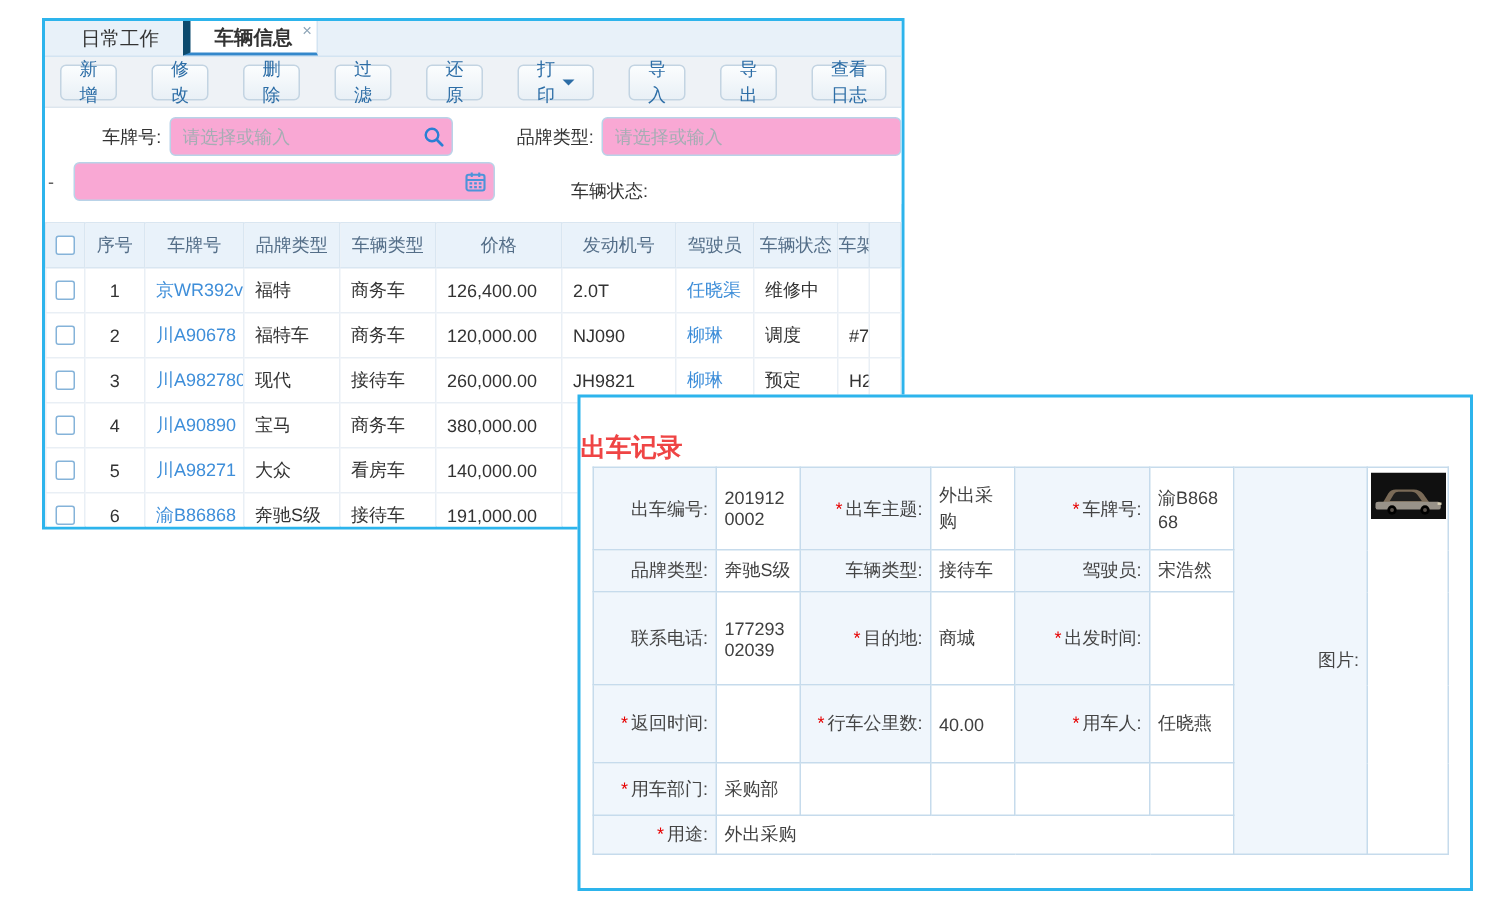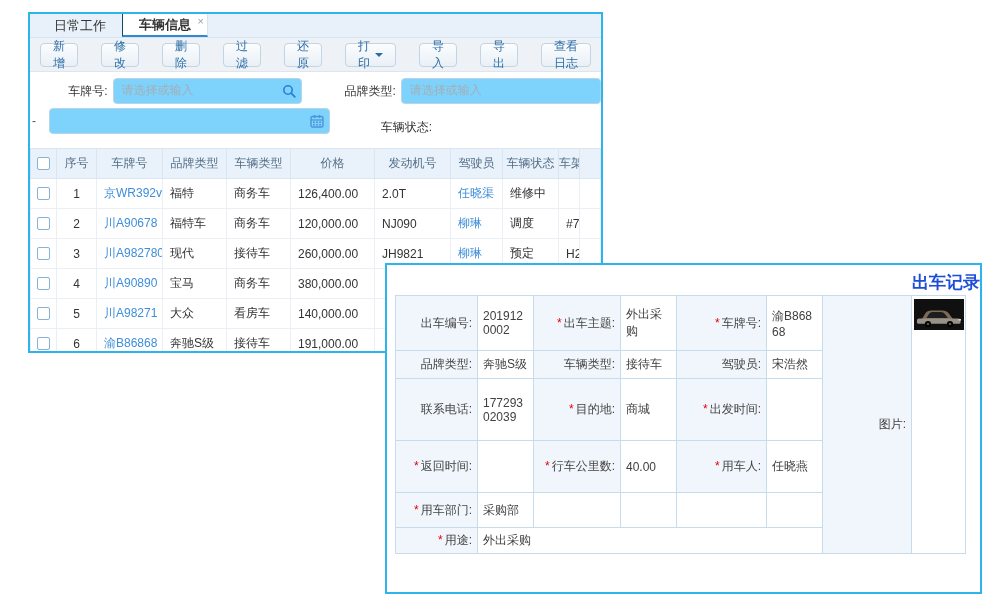--- a/index.html
+++ b/index.html
@@ -9,21 +9,21 @@
 
   .window { position:absolute; background:#fff; border:2px solid #2db4ec; overflow:hidden; }
   .back-window { left:28px; top:12px; width:575px; height:341px; }
   .dialog { left:385px; top:263px; width:597px; height:331px; z-index:5; }
 
   
   .tabbar { height:24px; background:#e8f1f9; border-bottom:1px solid #d3e4f2;
     display:flex; align-items:stretch; padding-left:8px; }
   .tab { padding:0 16px; display:flex; align-items:center; font-size:13px; color:#333;
     position:relative; cursor:pointer; }
-  .tab.active { background:#fff; border-left:1px solid #0c4a6e; border-right:1px solid #d3e4f2;
+  .tab.active { background:#fff; border-left:5px solid #0c4a6e; border-right:1px solid #d3e4f2;
     border-bottom:2px solid #3488cb; font-weight:bold; }
   .tab .close { position:absolute; top:2px; right:3px; font-size:11px; font-weight:normal;
     color:#8fa6b8; line-height:11px; }
 
   
   .toolbar { height:34px; background:#eef2f6; border-bottom:1px solid #dde6ee;
     display:flex; align-items:center; gap:23px; padding:0 10px; }
   .tbtn { height:24px; padding:0 12px; font-size:12px; color:#2c6da6; cursor:pointer;
     background:linear-gradient(#fbfdfe,#e9f0f6); border:1px solid #c3d4e2; border-radius:4px;
     display:inline-flex; align-items:center; gap:5px; font-family:inherit; }
@@ -33,21 +33,21 @@
   
   .filters { background:#fff; padding-top:4px; }
   .frow { height:30px; display:flex; align-items:center; }
   .flabel { display:inline-block; text-align:right; color:#333; }
   .l-plate { width:86px; }
   .l-brand { width:82px; margin-left:20px; }
   .l-status { width:82px; margin-left:20px;margin-top:13px; }
   .inputwrap { position:relative; display:inline-block; margin-left:5px; }
   .inputwrap input { height:26px; border:1px solid #b9d3e8; border-radius:4px;
     padding:0 24px 0 8px; font-size:12px; color:#333; outline:none; width:100%;
-    font-family:Liberation Mono, monospace; background:#7dd3fc; }
+    font-family:Liberation Serif, serif; background:#f9a8d4; }
   .inputwrap input::placeholder { color:#a6adb4; }
   .w-plate { width:210px; }
   .w-brand { width:222px; }
   .w-date { width:281px; }
   .field-icon { position:absolute; right:6px; top:6px; }
   .dash { width:12px; margin-left:2px; color:#555; }
   .selectbox { height:26px; width:222px; border:1px solid #b9d3e8; border-radius:4px;
     margin-left:5px; display:inline-flex; align-items:center; padding:0 8px; background:#fff; }
 
   
@@ -55,22 +55,22 @@
   table.grid th { background:#e9f2fa; color:#546e88; font-weight:normal; height:30px;
     border:1px solid #d9e6f1; font-size:12px; text-align:center; overflow:hidden; white-space:nowrap; }
   table.grid td { height:30px; border:1px solid #e9eff5; font-size:12px; color:#333;
     padding:0 7px; overflow:hidden; white-space:nowrap; background:#fff; }
   table.grid td.center { text-align:center; padding:0 2px; }
   table.grid td.link { color:#3e8ed9; cursor:pointer; }
   .cb { width:13px; height:13px; border:1px solid #85b3d9; border-radius:2px; background:#fff;
     margin:0 auto; cursor:pointer; }
 
   
-  .dlg-title { font-size:17px; font-weight:bold; text-align:right; color:#1d4ed8;
-    margin-top:7px; line-height:22px; }
+  .dlg-title { font-size:17px; font-weight:bold; text-align:left; color:#ef4444;
+    margin-top:23px; line-height:22px; }
   .section-bar { margin:9px 8px 0 8px; width:570px; background:#eaf3fb;
     border:1px solid #cfe2f2; color:#333; font-size:12px; padding:6px 10px; }
   table.form { margin:1px 8px 0 8px; border-collapse:collapse; table-layout:fixed;
     width:570px; font-size:12px; }
   table.form td { border:1px solid #c6dbec; padding:2px 5px; color:#404040; overflow:hidden; }
   table.form td.label { background:#f0f6fc; text-align:right; color:#444; }
   table.form td.value { background:#fff; text-align:left; word-break:break-all; }
   table.form td.imgcell { background:#fff; vertical-align:top; padding:2px; }
   .star { color:#e60000; margin-right:2px; }
   .photo { width:50px; height:31px; margin:1px auto 0 auto; display:block; }

